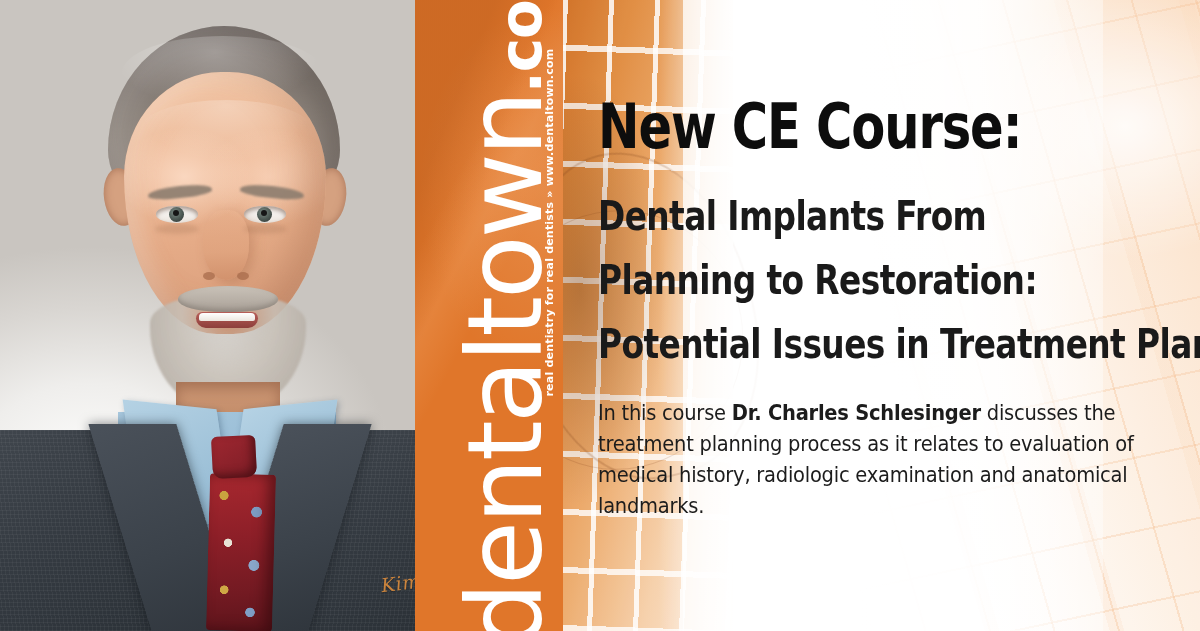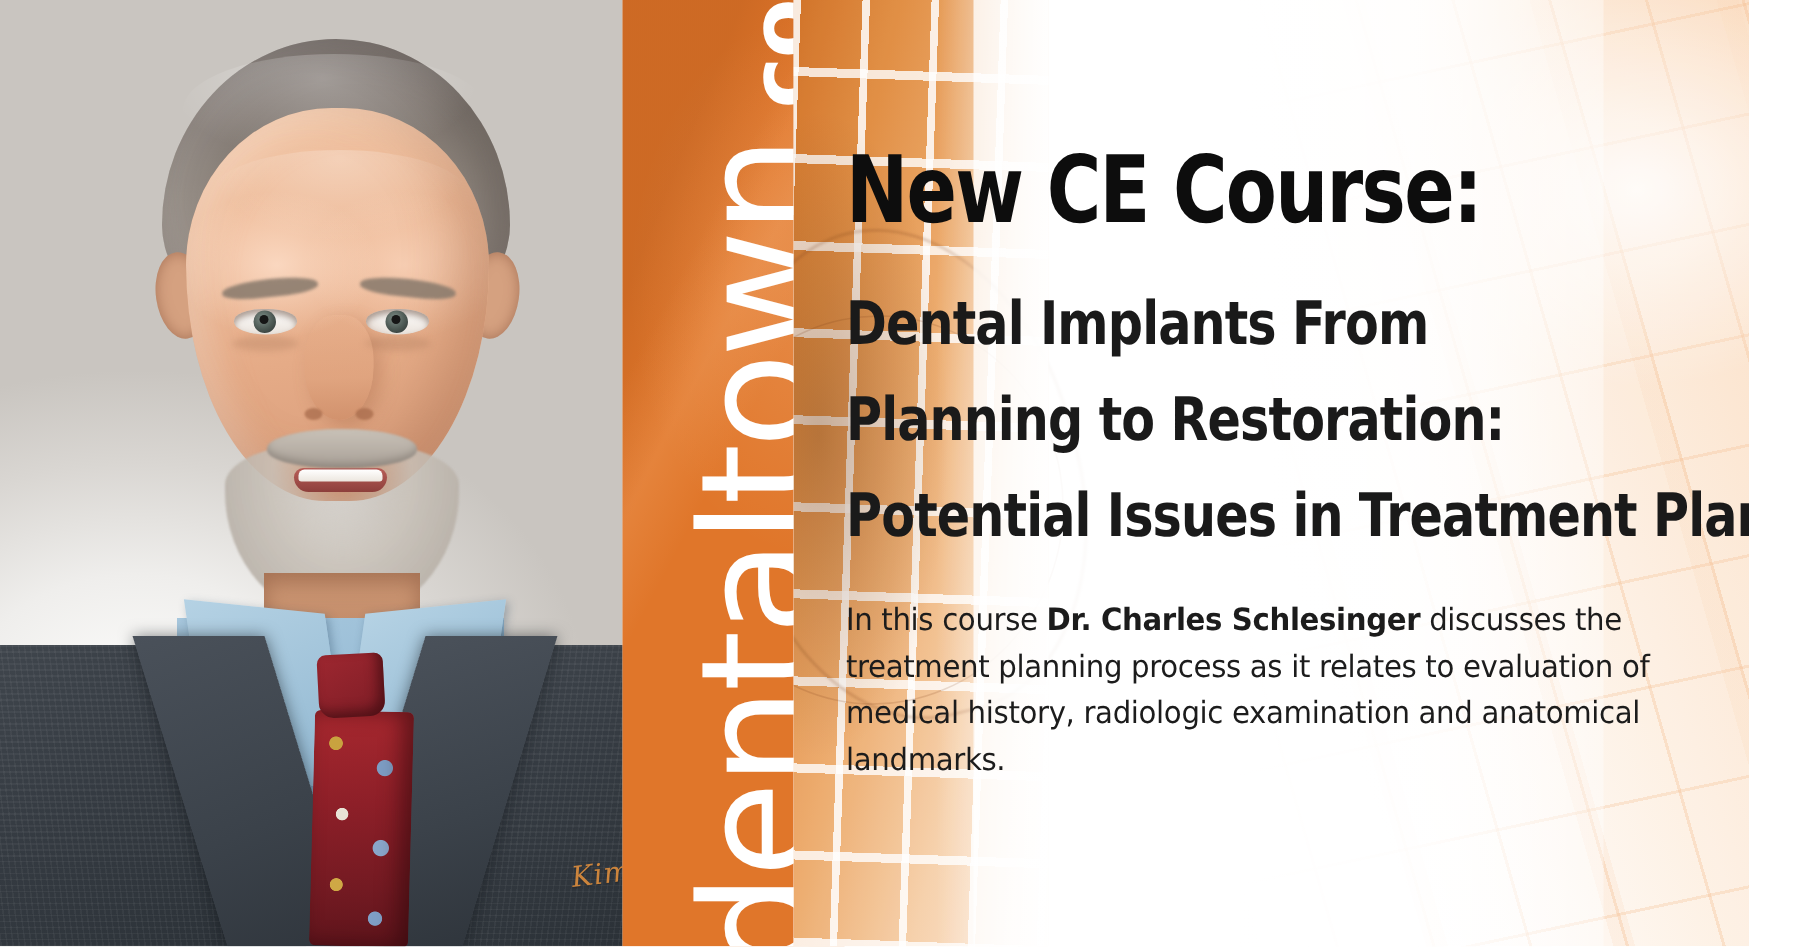--- a/index.html
+++ b/index.html
@@ -225,21 +225,21 @@
     font-family:"DejaVu Sans", sans-serif;
     font-weight:700;
     font-size:11px;
     letter-spacing:.2px;
     white-space:nowrap;
     text-align:left;
   }
 
   
   .content{
-    position:absolute; left:529px; top:0;
+    position:absolute; left:563px; top:0;
     width:637px; height:631px;
     overflow:hidden;
     background:#ffffff;
   }
   
   .tex-left{
     position:absolute; left:0; top:0; width:170px; height:631px;
     background:
       repeating-linear-gradient(92deg, rgba(255,255,255,.85) 0 5px, rgba(255,255,255,0) 5px 46px),
       repeating-linear-gradient(2deg, rgba(255,255,255,.8) 0 6px, rgba(255,255,255,0) 6px 58px),

